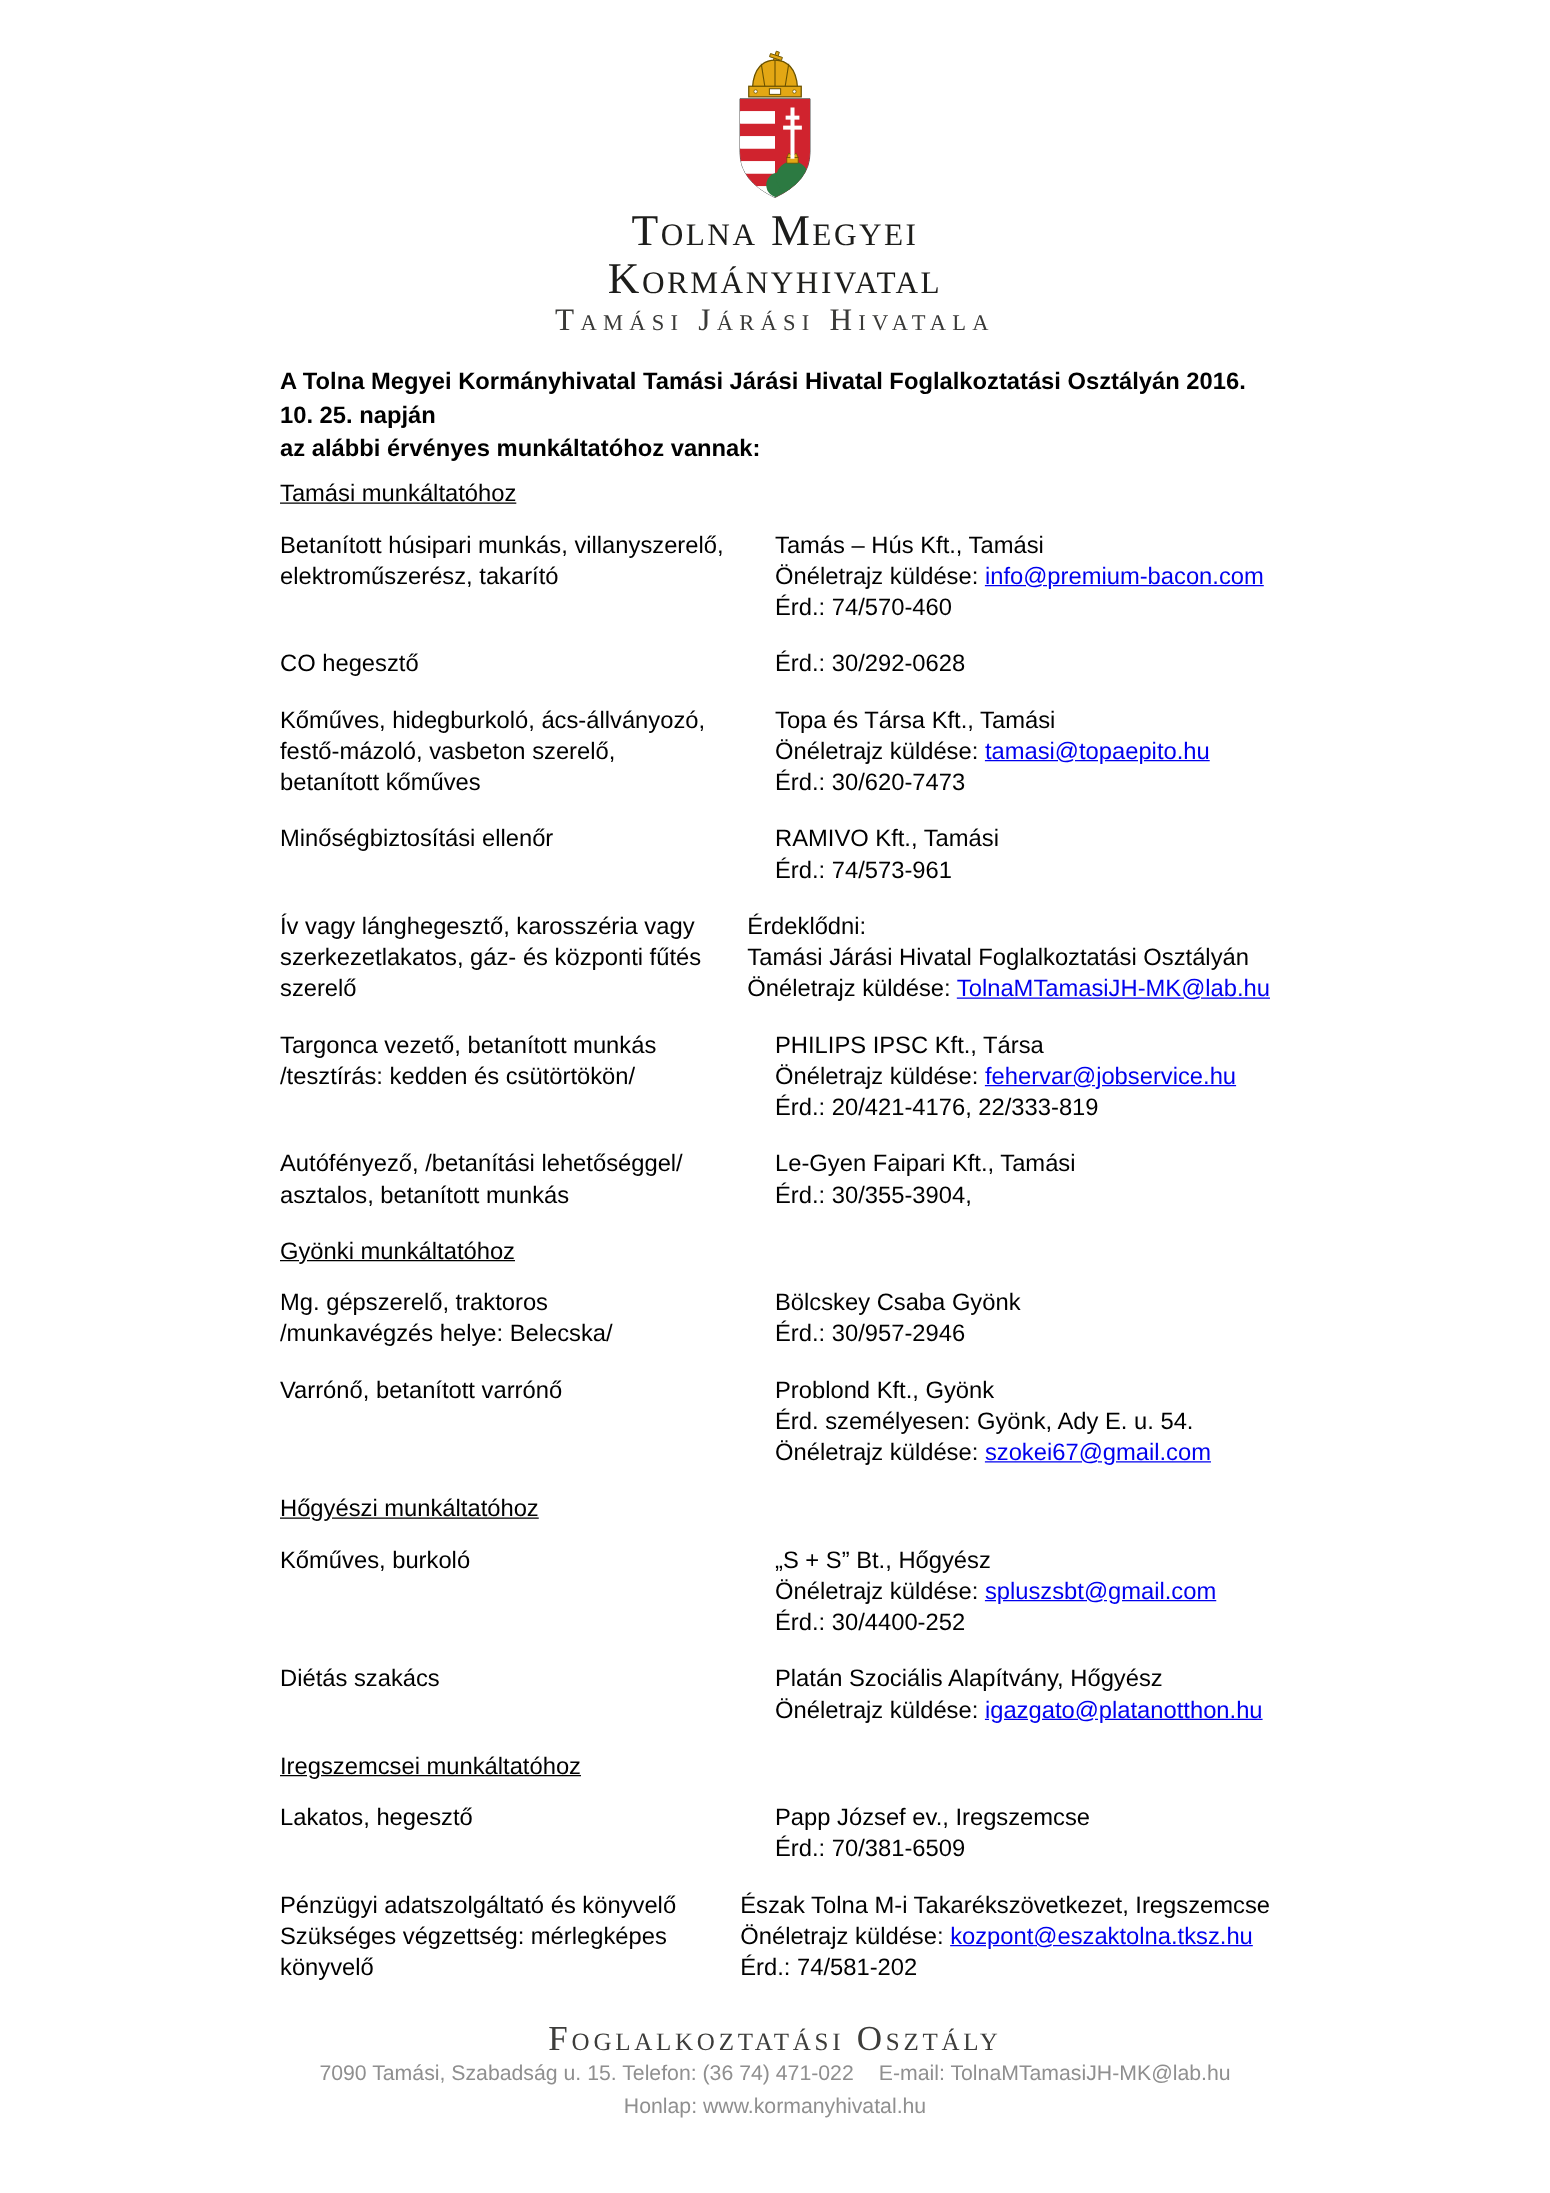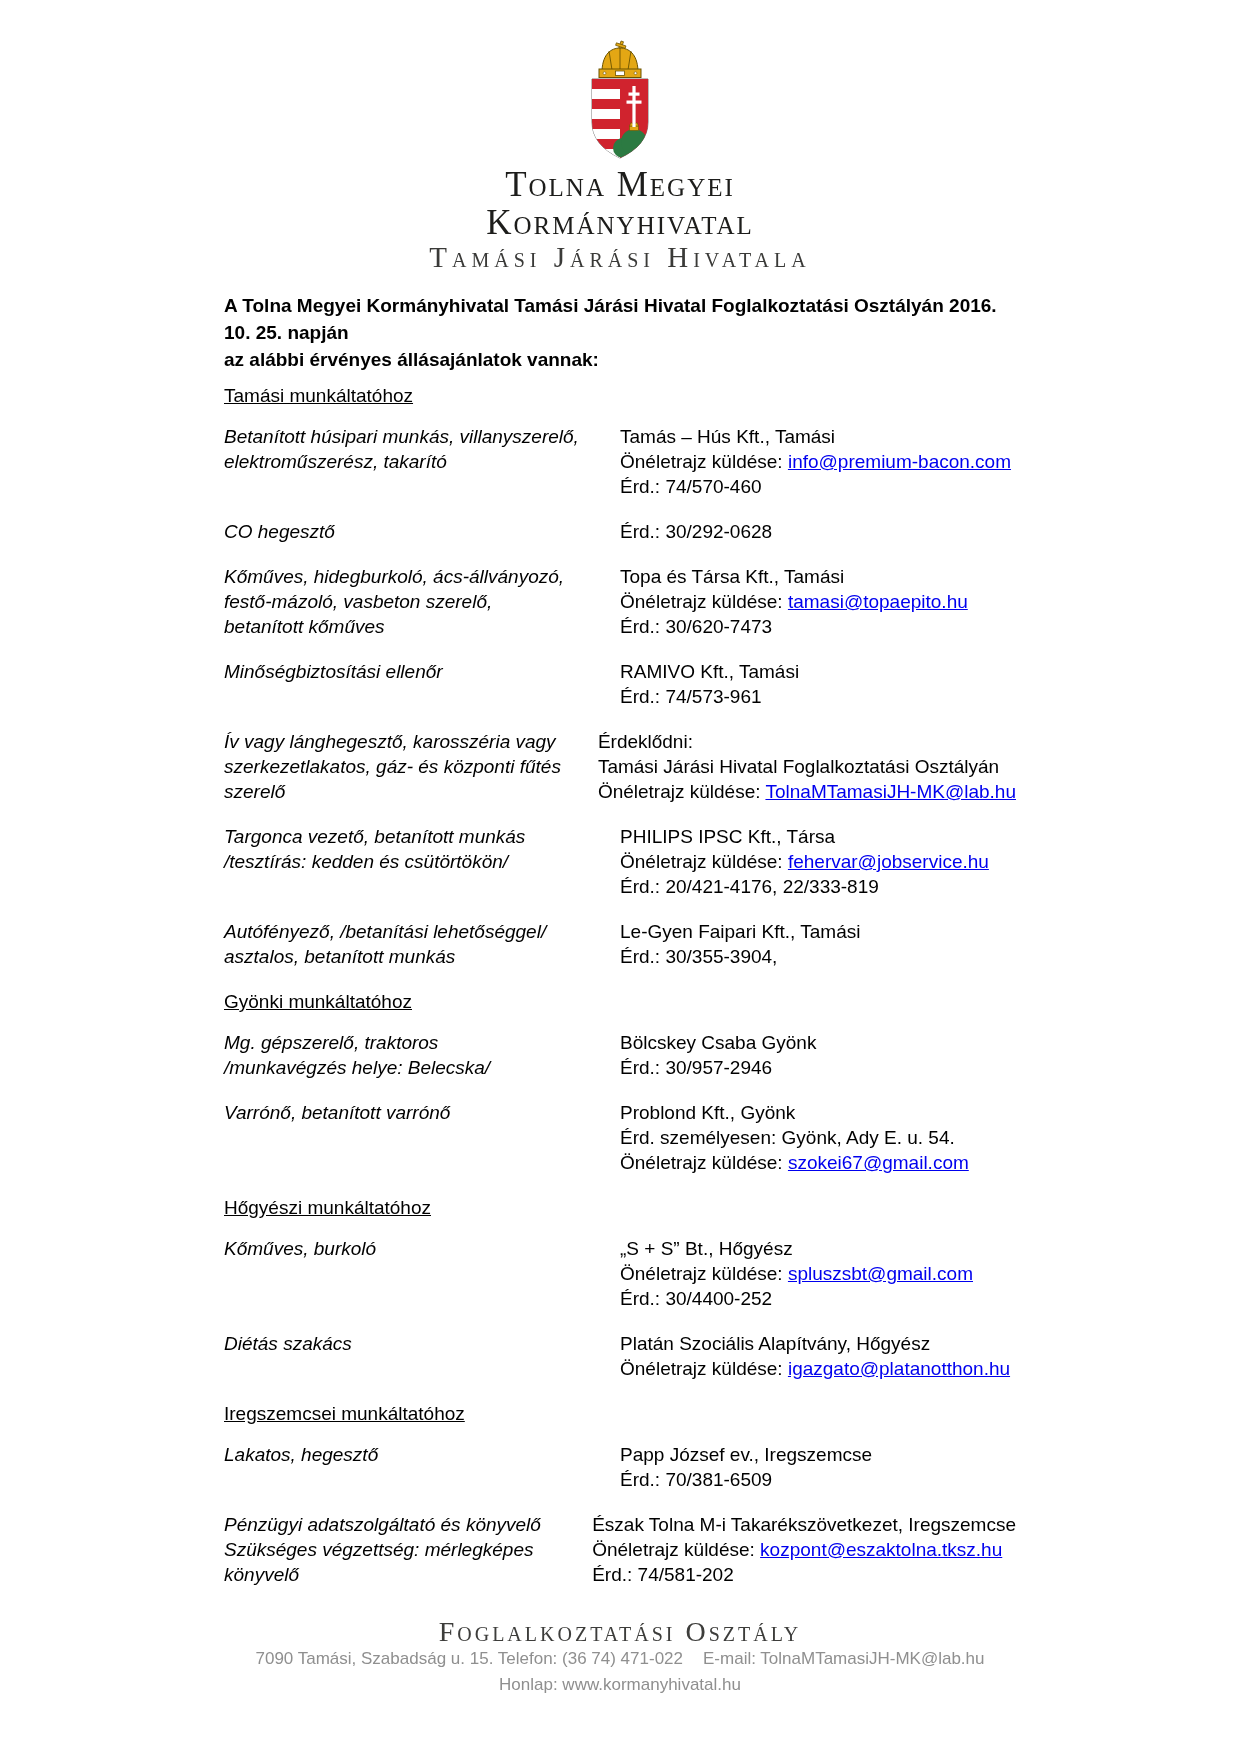--- a/index.html
+++ b/index.html
@@ -24,21 +24,21 @@
     font-family: "Liberation Serif", serif;
     font-variant: small-caps;
     font-size: 35px;
     line-height: 38px;
     letter-spacing: 2px;
     color: #1d1d1b;
   }
   .org3 {
     font-family: "Liberation Serif", serif;
     font-variant: small-caps;
-    font-size: 29px;
+    font-size: 25px;
     line-height: 30px;
     letter-spacing: 5px;
     color: #3a3a38;
   }
   
   .intro {
     margin: 20px 0 0 0;
     font-weight: bold;
     line-height: 27px;
   }
@@ -48,21 +48,21 @@
     text-decoration: underline;
     margin: 10px 0 16px 0;
     line-height: 25px;
   }
   .section-heading.later { margin-top: 8px; }
   .job-row {
     display: grid;
     grid-template-columns: 1fr 1fr;
     margin-bottom: 20px;
   }
-  .job-pos { padding-right: 20px; font-style: italic; }
+  .job-pos { padding-right: 20px; }
   .contact-line { white-space: nowrap; }
   a.email-link { color: #0000ee; text-decoration: underline; cursor: pointer; }
   
   .page-footer {
     position: absolute;
     left: 0; right: 0;
     top: 1618px;
     text-align: center;
   }
   .f-title {
@@ -135,21 +135,21 @@
         </g>
       </g>
     </svg>
     <div class="org1">Tolna Megyei</div>
     <div class="org2">Kormányhivatal</div>
     <div class="org3">Tamási Járási Hivatala</div>
   </div>
 
   <p class="intro">
     <span>A Tolna Megyei Kormányhivatal Tamási Járási Hivatal Foglalkoztatási Osztályán 2016. 10. 25. napján</span><br>
-    <span>az alábbi érvényes állásajánlatok vannak:</span>
+    <span>az alábbi érvényes munkáltatóhoz vannak:</span>
   </p>
 
   <main id="sections">
       <div class="section-heading">Tamási munkáltatóhoz</div>
       <div class="job-row">
         <div class="job-pos">Betanított húsipari munkás, villanyszerelő,<br>elektroműszerész, takarító</div>
         <div class="job-contact">
           <div class="contact-line">Tamás – Hús Kft., Tamási</div>
           <div class="contact-line">Önéletrajz küldése: <a class="email-link" href="#">info@premium-bacon.com</a></div>
           <div class="contact-line">Érd.: 74/570-460</div>

